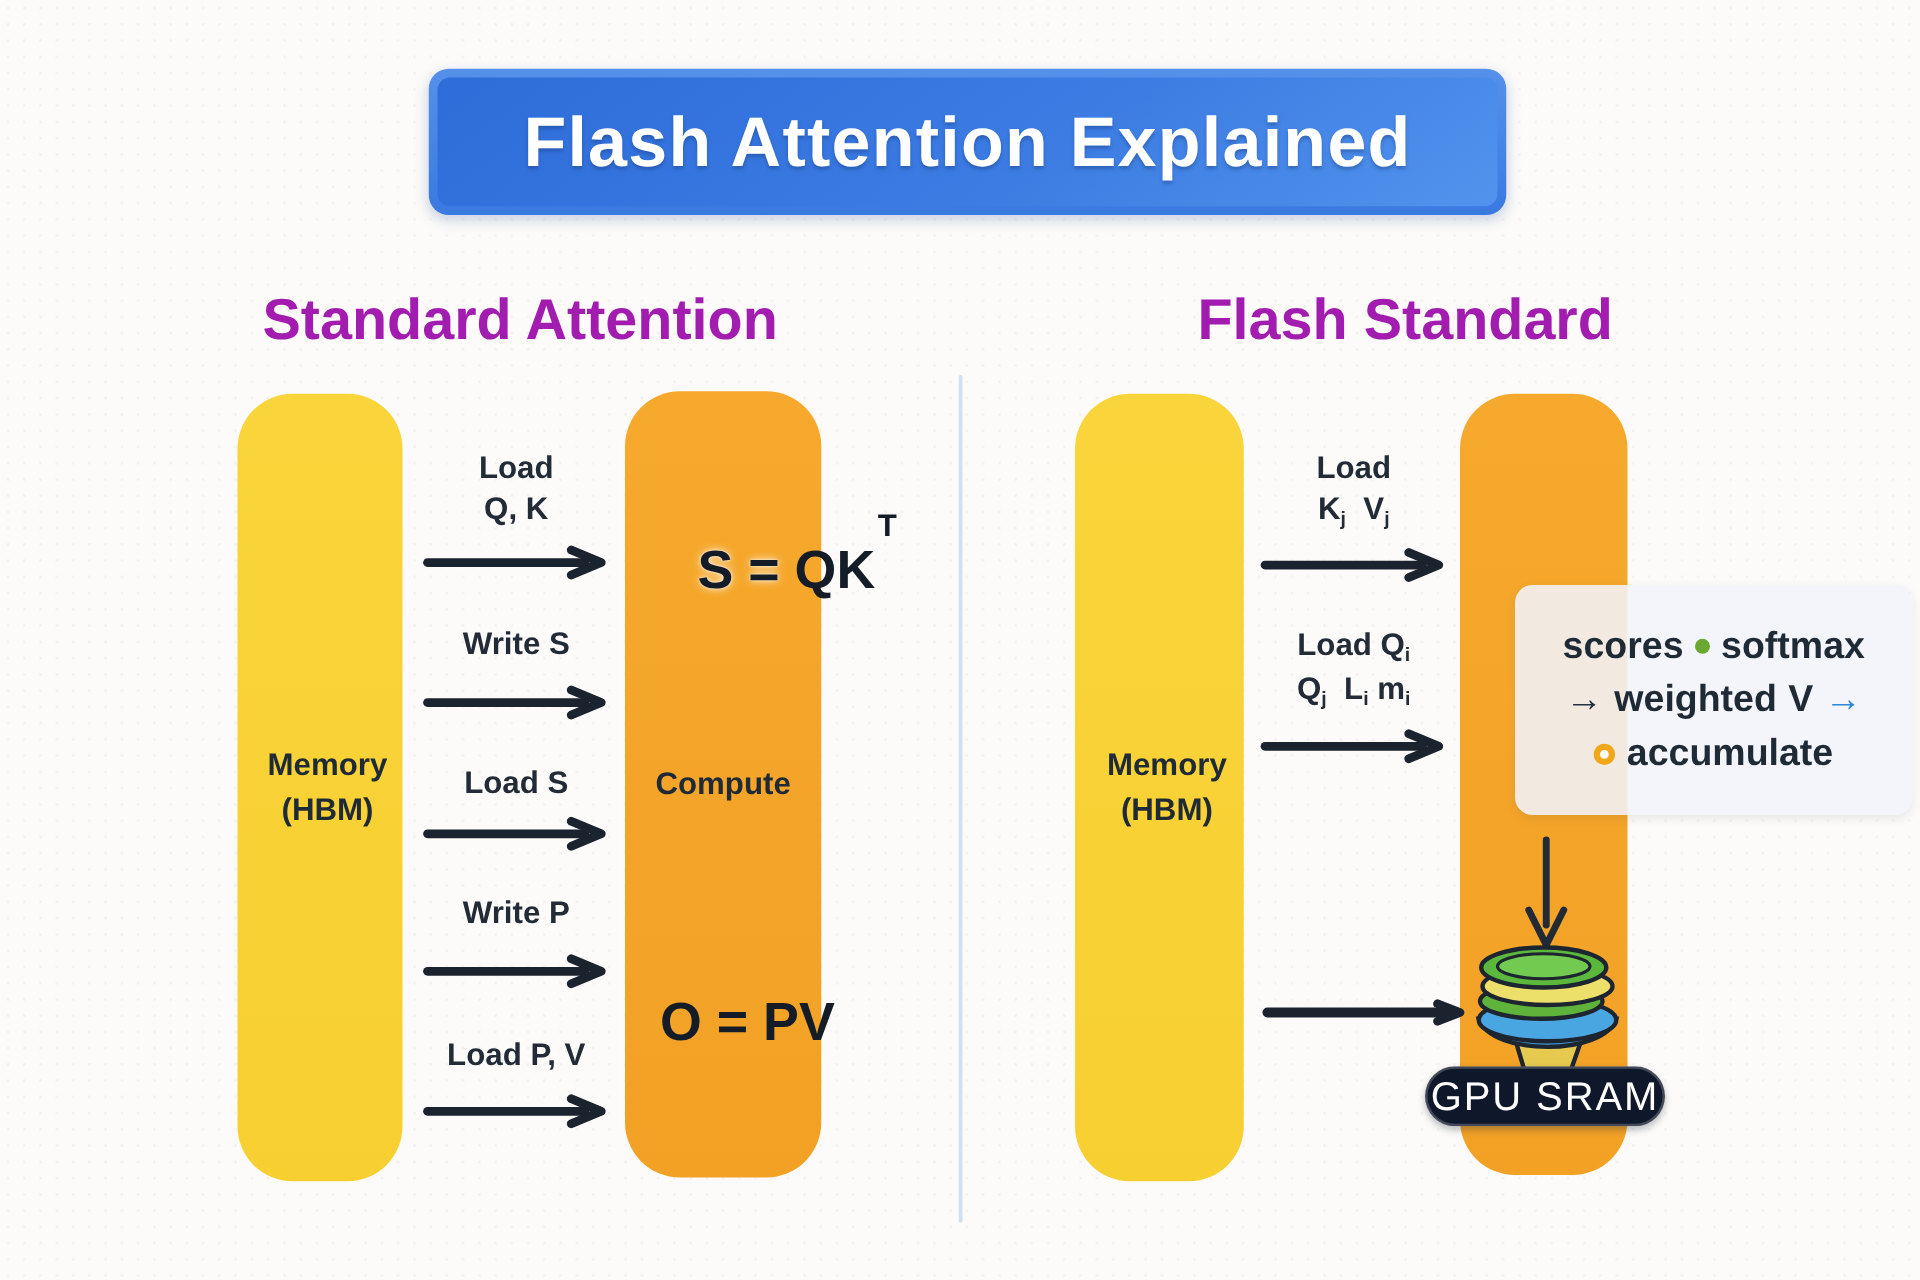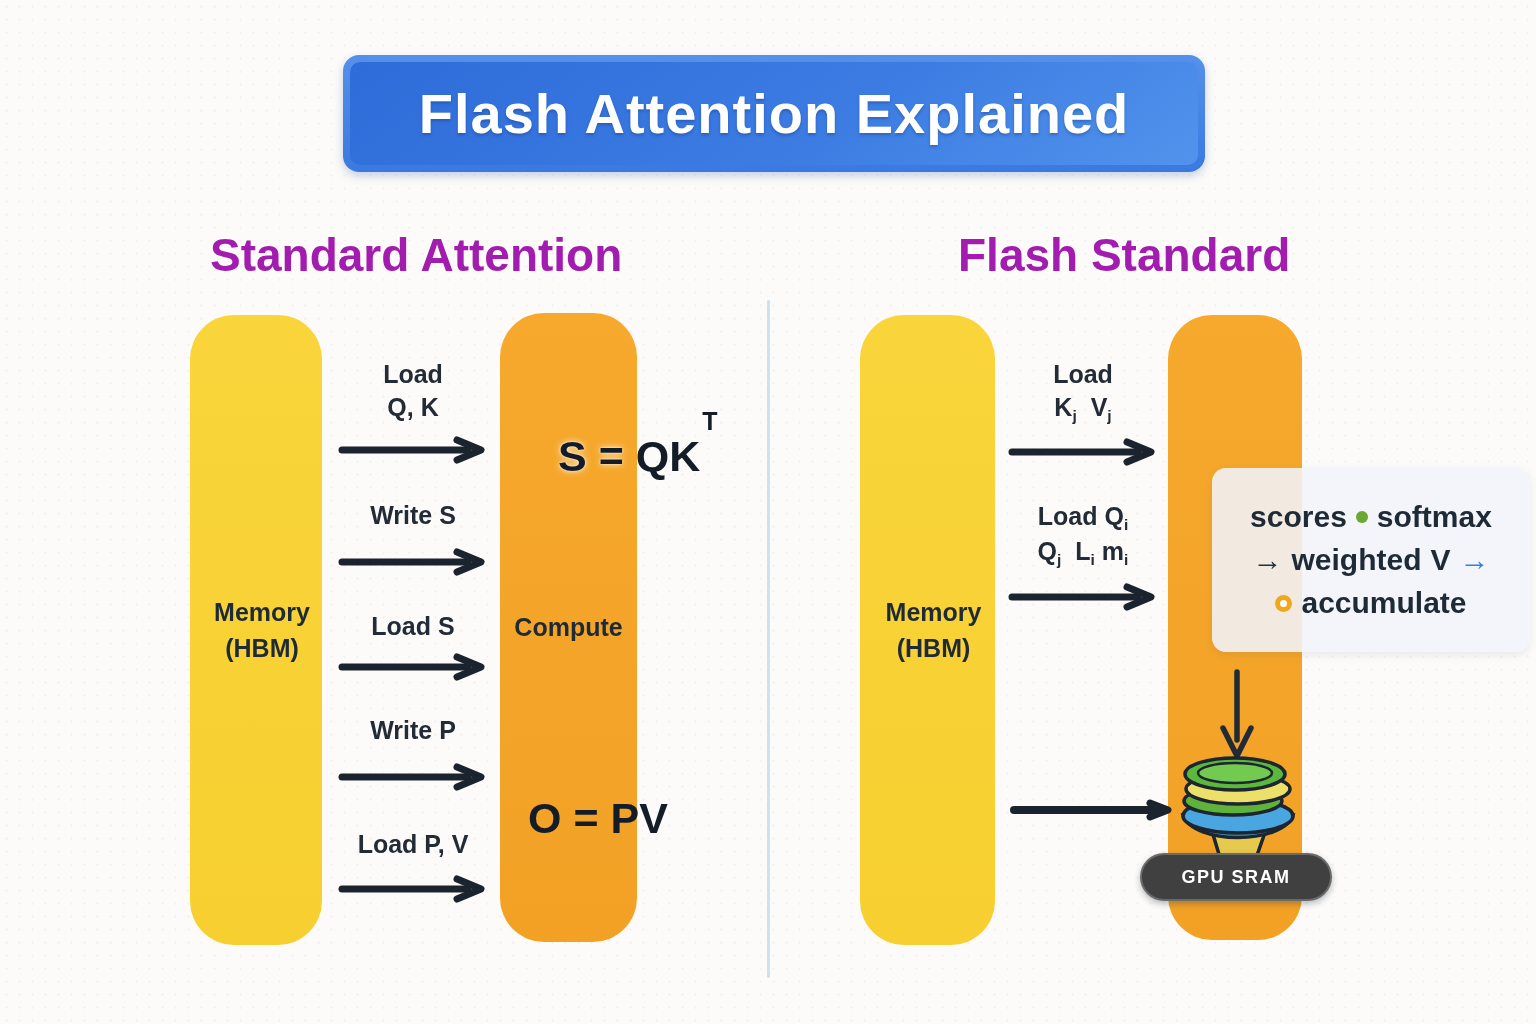--- a/index.html
+++ b/index.html
@@ -39,21 +39,21 @@
   .heading-right { left: 958px; }
 
   
   .col {
     position: absolute; border-radius: 44px;
     display: flex; align-items: center; justify-content: center;
   }
   .col-yellow { background: linear-gradient(180deg, #f9d53b 0%, #f7cf30 100%); padding-left: 12px; }
   .col-orange { background: linear-gradient(180deg, #f6a92d 0%, #f2a125 100%); }
   .col-left-mem   { left: 190px;  top: 315px; width: 132px; height: 630px; }
-  .col-left-comp  { left: 500px;  top: 313px; width: 137px; height: 629px; }
+  .col-left-comp  { left: 500px;  top: 313px; width: 157px; height: 629px; }
   .col-right-mem  { left: 860px;  top: 315px; width: 135px; height: 630px; }
   .col-right-sram { left: 1168px; top: 315px; width: 134px; height: 625px; }
   .col-label {
     font-size: 25px; font-weight: 800; color: #1f2a37;
     text-align: center; line-height: 1.45;
   }
 
   
   .divider {
     position: absolute; left: 767px; top: 300px; width: 3px; height: 678px;
@@ -100,23 +100,23 @@
   .sb-dot { width: 12px; height: 12px; border-radius: 50%; background: #6aa832; display: inline-block; }
   .sb-ring { width: 17px; height: 17px; border-radius: 50%; border: 5px solid #f2a71b; background: #ffffff; display: inline-block; }
   .sb-arrow-dark { color: #22303f; font-weight: 700; }
   .sb-arrow-blue { color: #2e86d8; font-weight: 700; }
 
   
   .down-arrow { position: absolute; left: 1212px; top: 666px; }
   .funnel { position: absolute; left: 1177px; top: 753px; }
   .badge {
     position: absolute; left: 1140px; top: 853px; width: 192px; height: 48px;
-    background: #404040; border-radius: 26px; border: 2px solid rgba(255,255,255,0.22);
+    background: #0f172a; border-radius: 26px; border: 2px solid rgba(255,255,255,0.22);
     display: flex; align-items: center; justify-content: center;
-    color: #ffffff; font-size: 18px; font-weight: 700; letter-spacing: 1.5px;
+    color: #ffffff; font-size: 32px; font-weight: 400; letter-spacing: 1.5px;
     box-shadow: 0 3px 6px rgba(30,40,60,0.3);
   }
 </style>
 </head>
 <body>
 
 <div class="stage">
 
   <div class="banner-outer">
     <div class="banner-inner">

